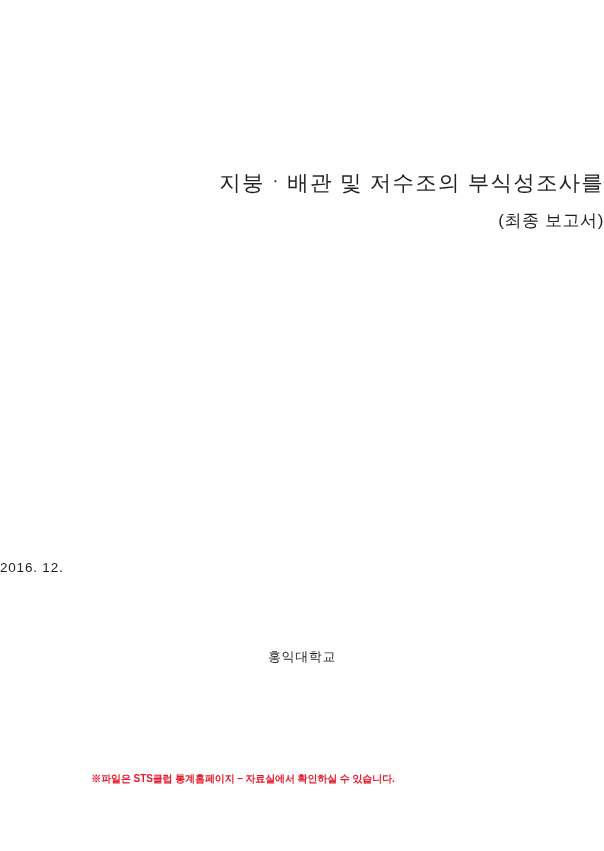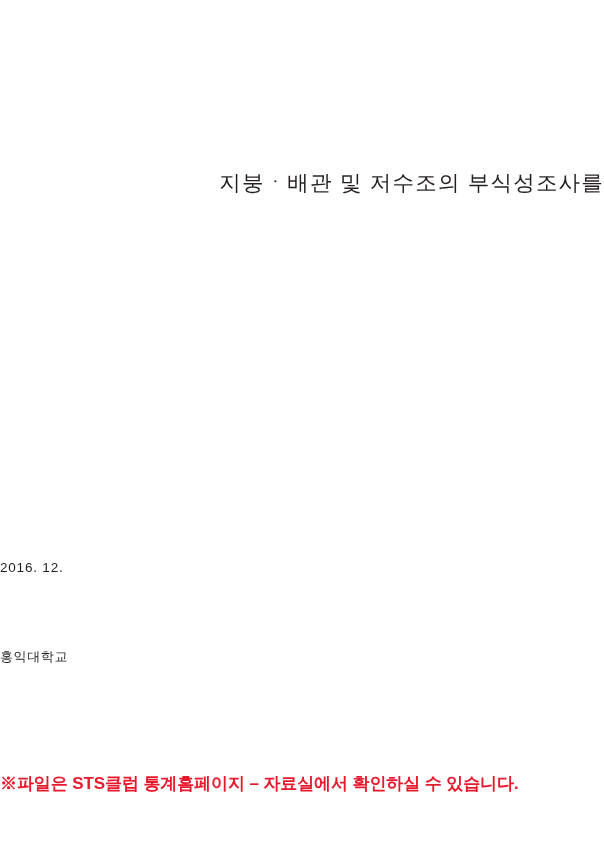--- a/index.html
+++ b/index.html
@@ -56,47 +56,48 @@
     letter-spacing: 0.8px;
     color: #231f20;
   }
 
   
   .org-block {
     position: absolute;
     top: 648px;
     left: 0;
     width: 604px;
-    text-align: left;
+    text-align: center;
     font-size: 13px;
     letter-spacing: 0.6px;
     color: #231f20;
   }
 
   
   .notice-block {
     position: absolute;
     top: 772px;
     left: 0;
     width: 486px;
     text-align: center;
-    font-size: 17px;
+    font-size: 10px;
     font-weight: 700;
     letter-spacing: -0.1px;
     color: #e8192c;
     white-space: nowrap;
   }
 </style>
 </head>
 <body>
 
 <div class="page">
 
   <div class="title-block">
     <div class="title-line">지붕ㆍ배관 및 저수조의 부식성조사를</div>
+    <div class="title-sub">(최종 보고서)</div>
   </div>
 
   <div class="date-block">2016. 12.</div>
 
   <div class="org-block">홍익대학교</div>
 
   <div class="notice-block">※파일은 STS클럽 통계홈페이지 – 자료실에서 확인하실 수 있습니다.</div>
 
 </div>
 

